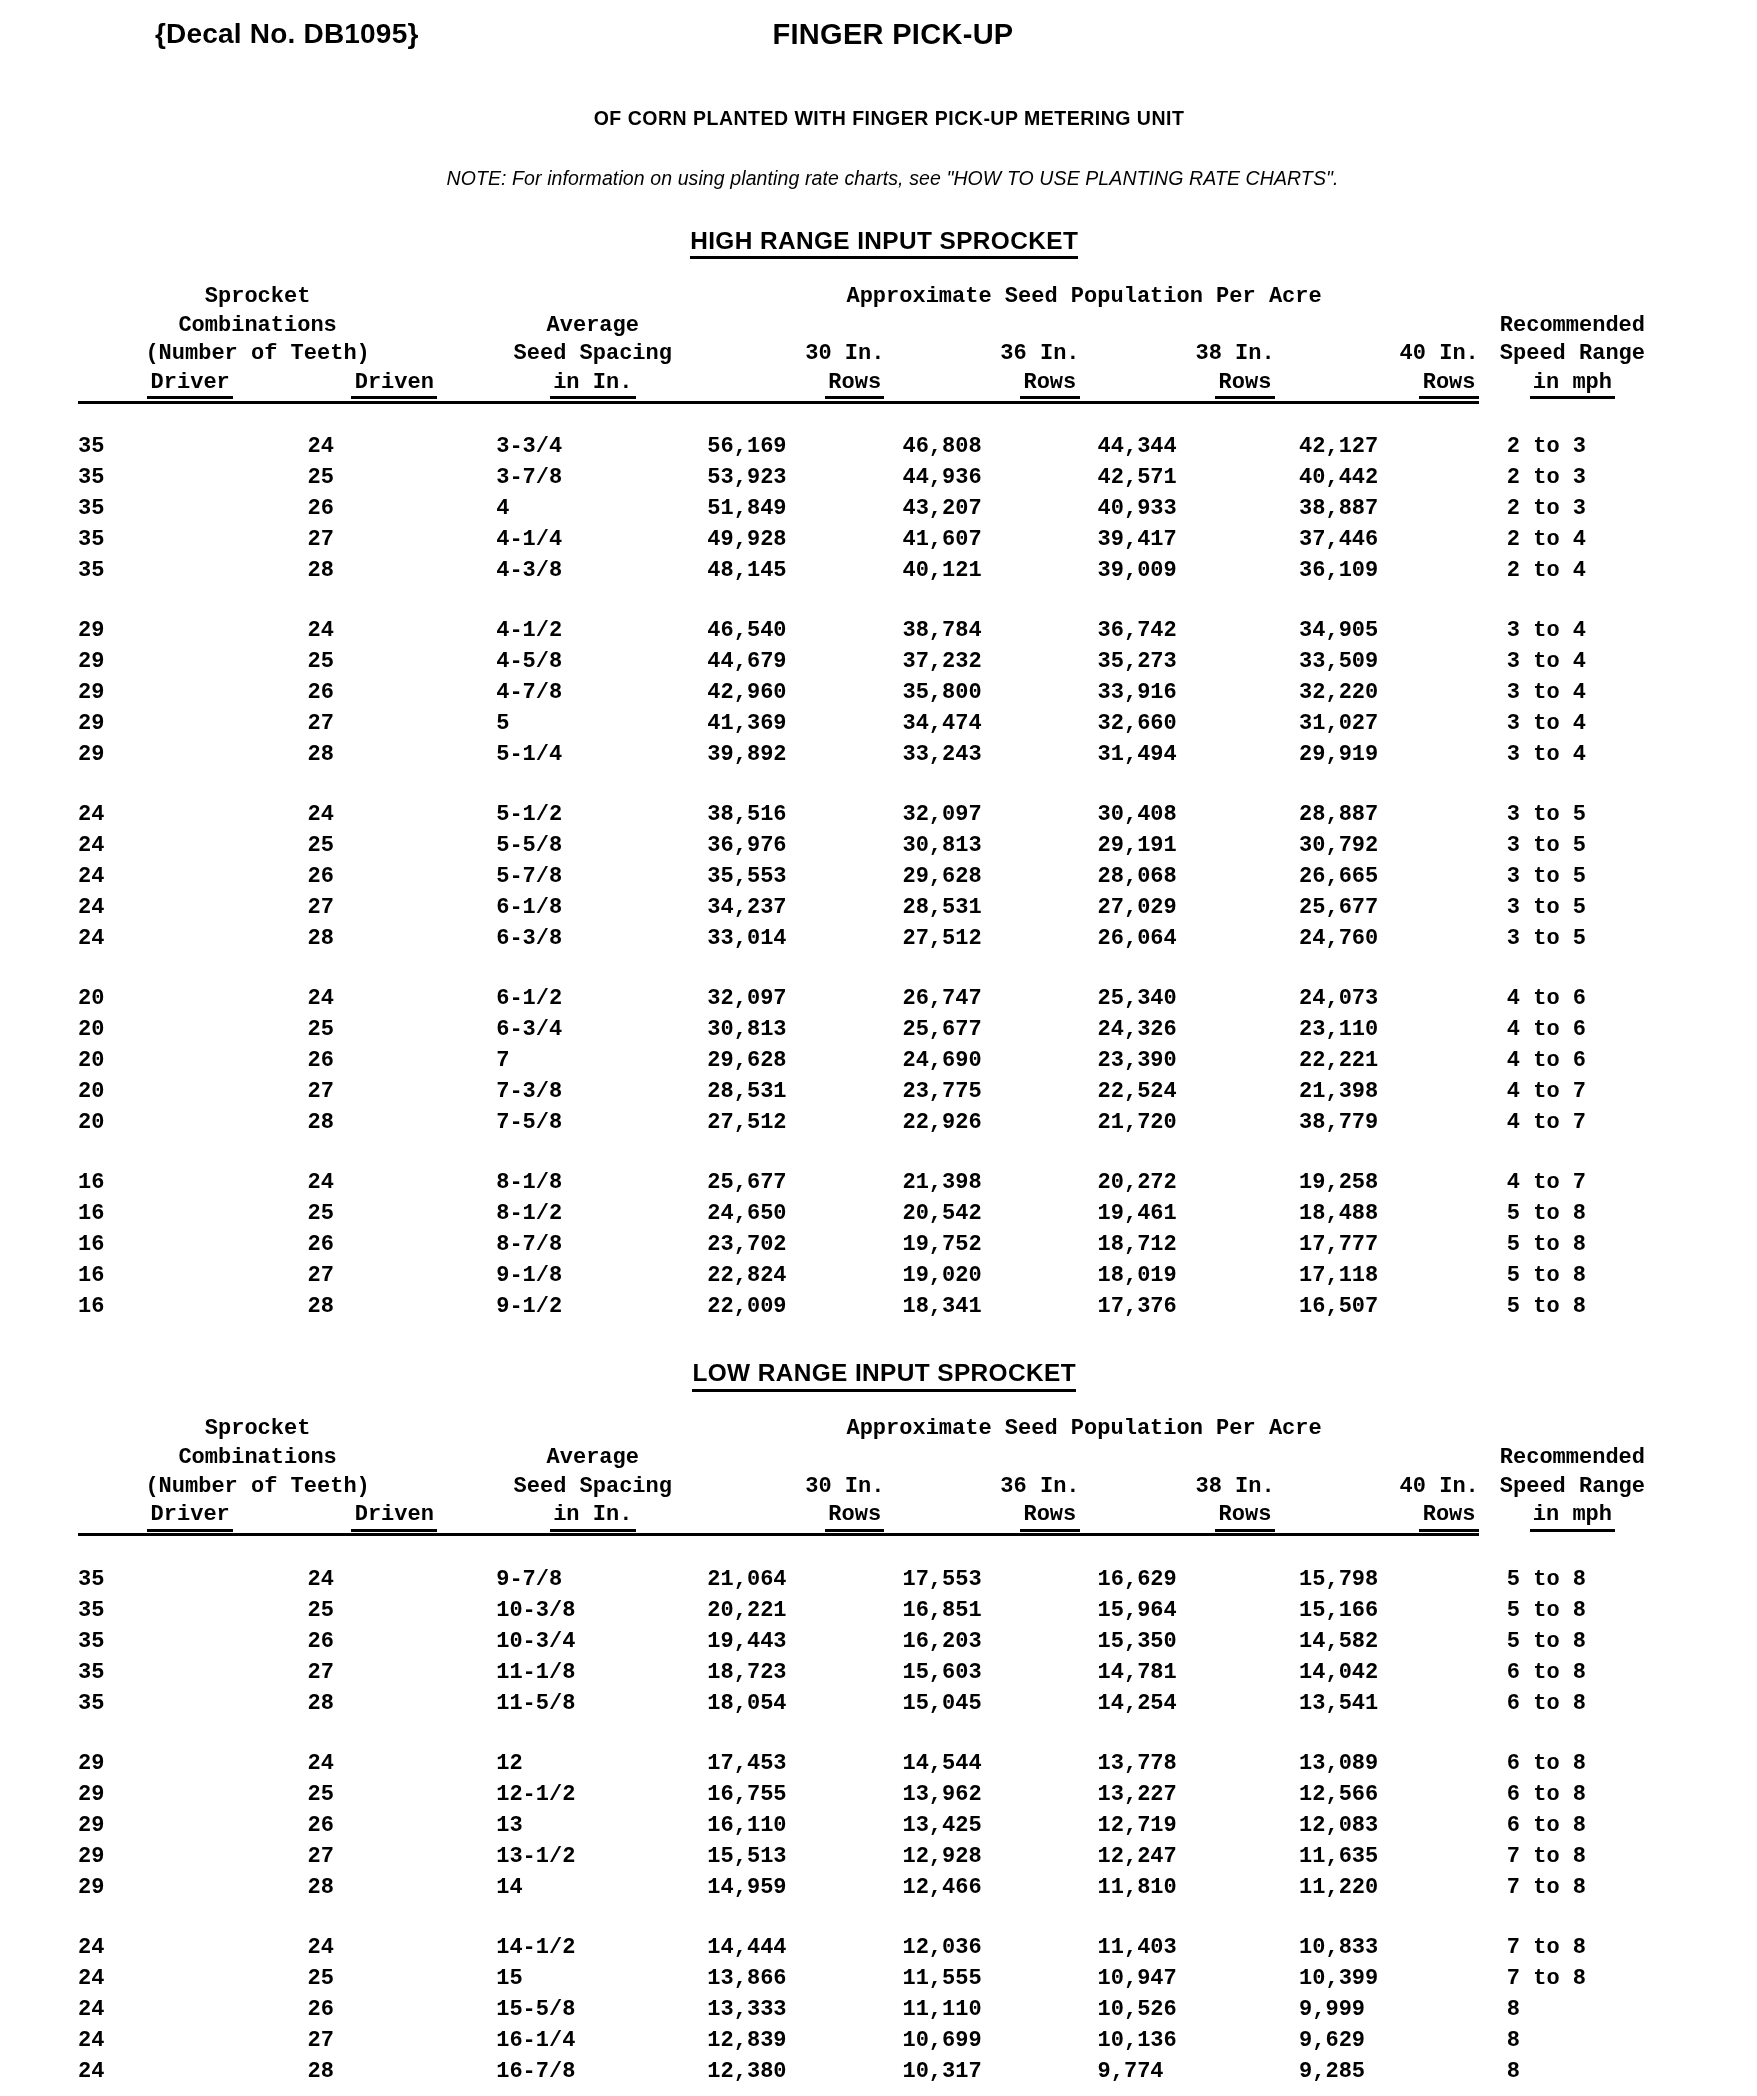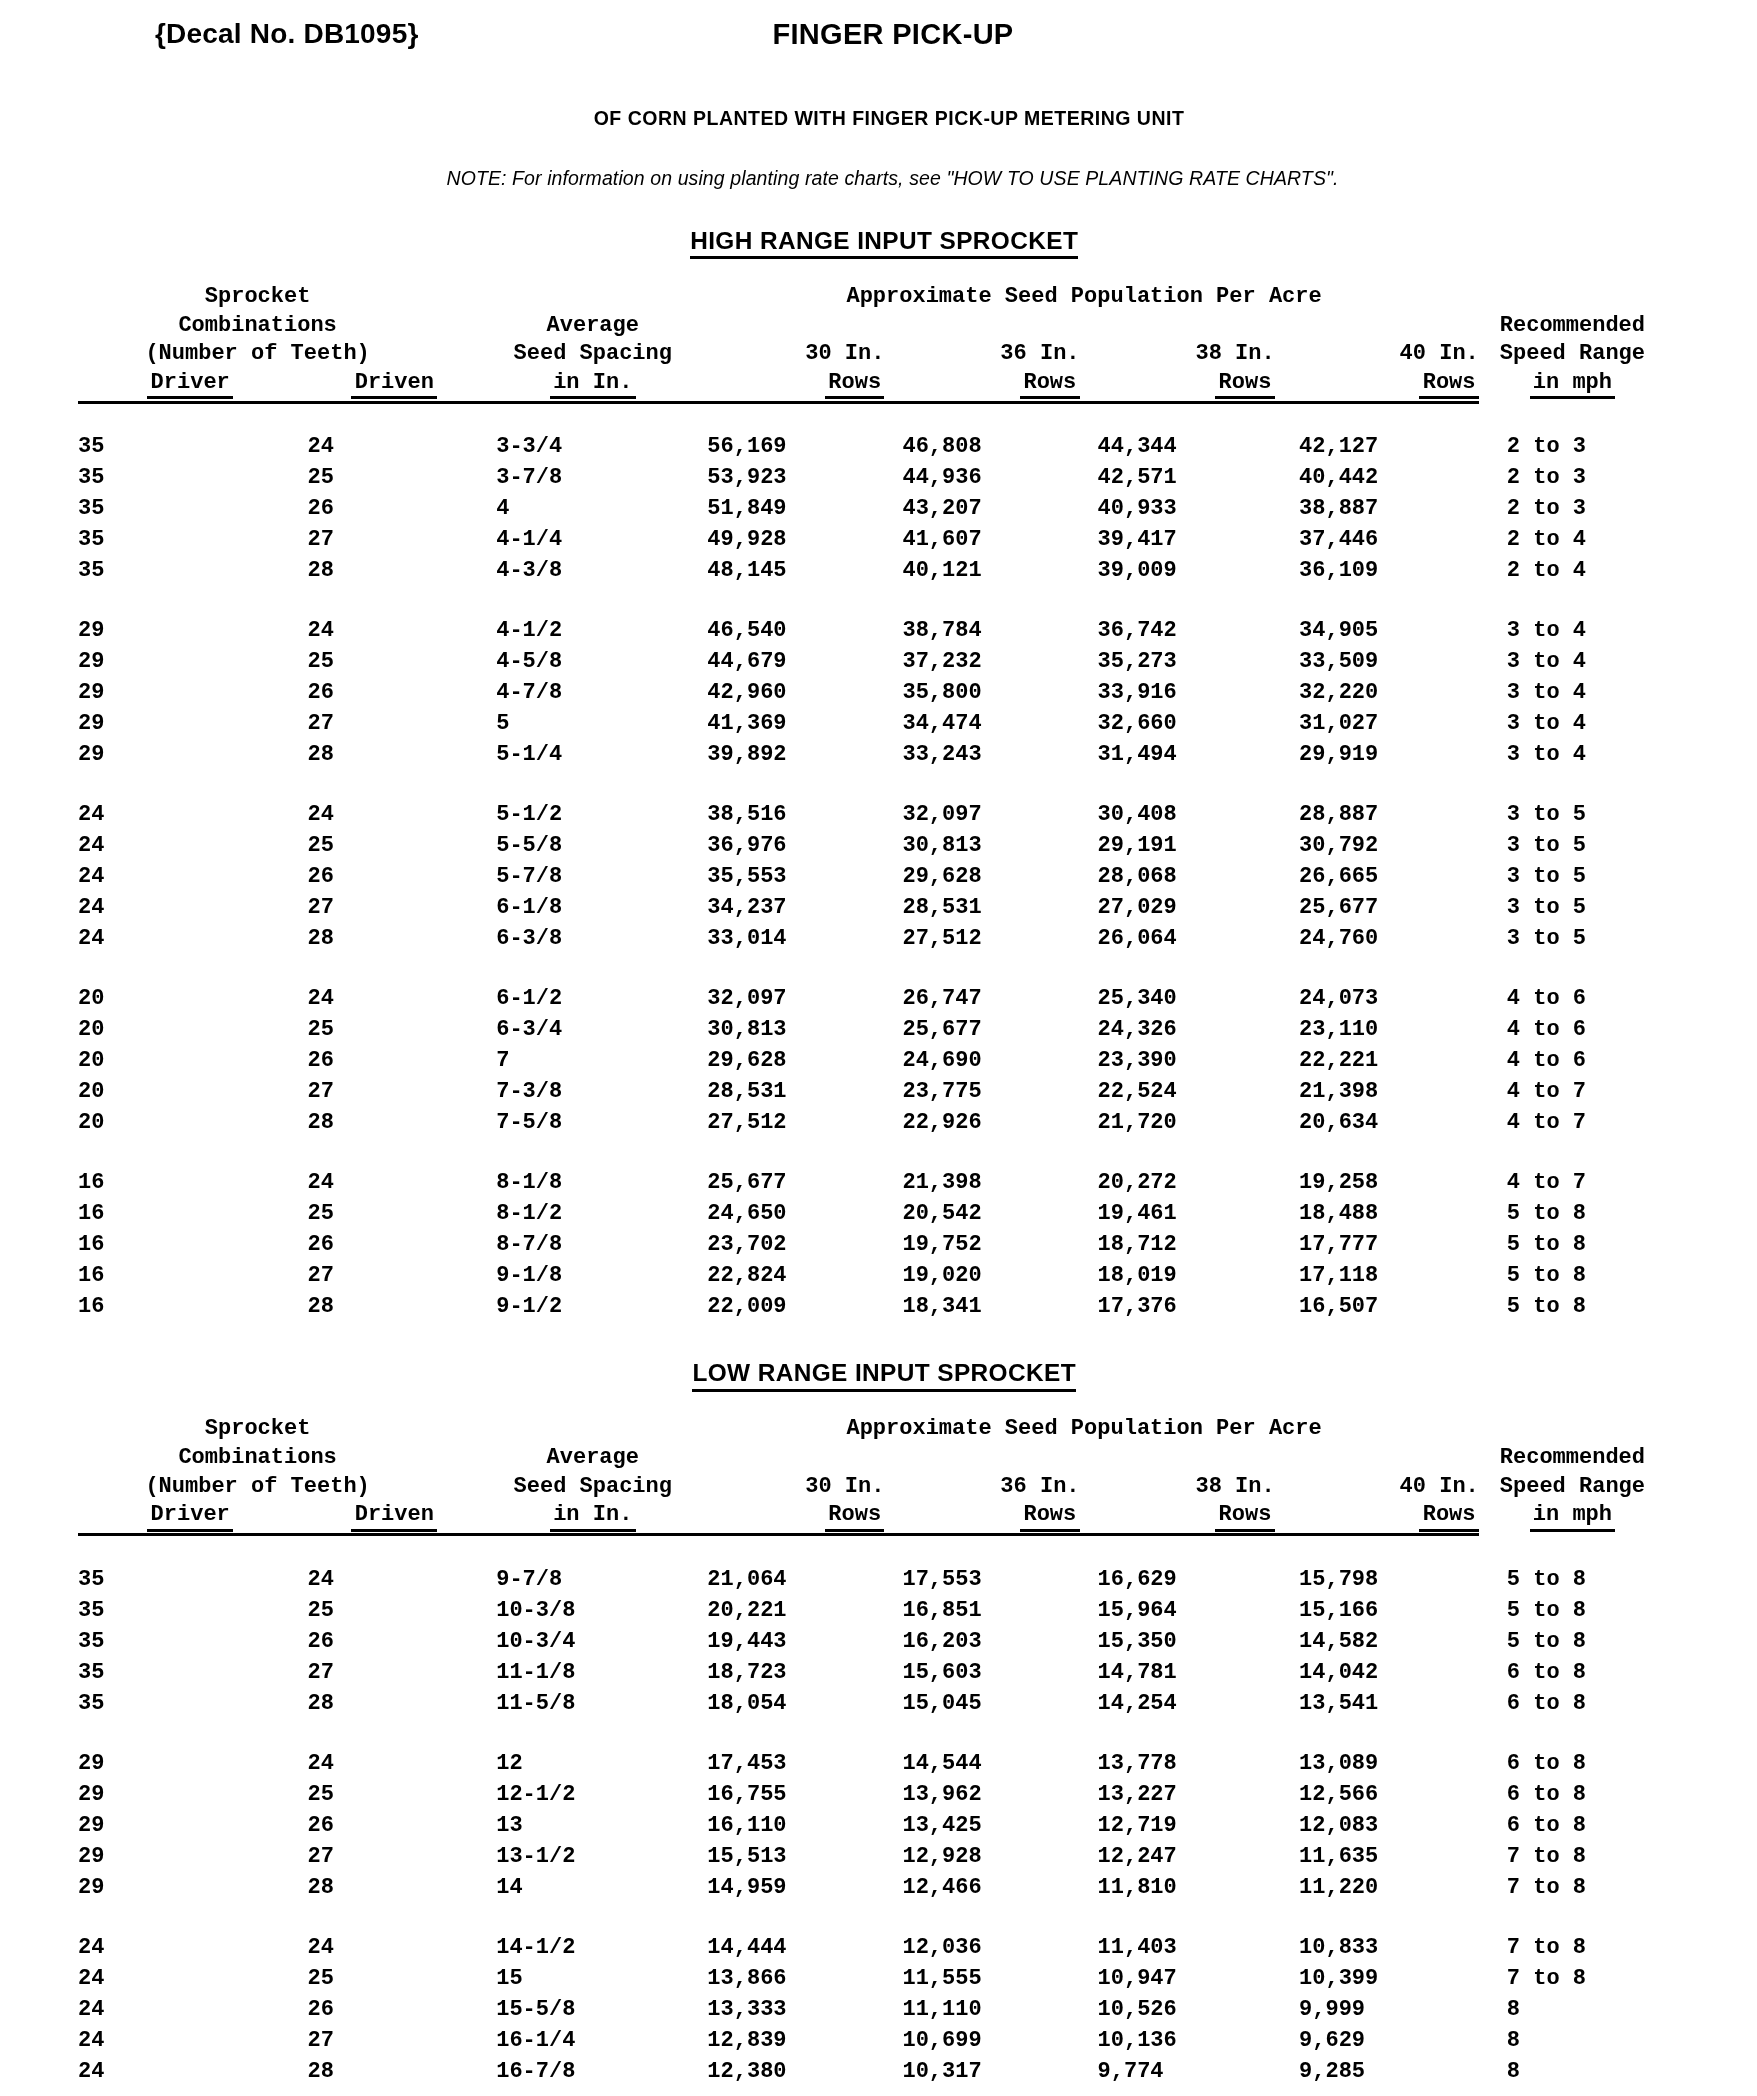--- a/index.html
+++ b/index.html
@@ -434,21 +434,21 @@
             <td class="num40">21,398</td>
             <td class="speed">4 to 7</td>
           </tr>
           <tr>
             <td class="driver">20</td>
             <td class="driven">28</td>
             <td class="spacing">7-5/8</td>
             <td class="num">27,512</td>
             <td class="num">22,926</td>
             <td class="num">21,720</td>
-            <td class="num40">20,634</td>
+            <td class="num40">38,779</td>
             <td class="speed">4 to 7</td>
           </tr>
           <tr class="spacer">
             <td colspan="8"></td>
           </tr>
           <tr>
             <td class="driver">16</td>
             <td class="driven">24</td>
             <td class="spacing">8-1/8</td>
             <td class="num">25,677</td>

